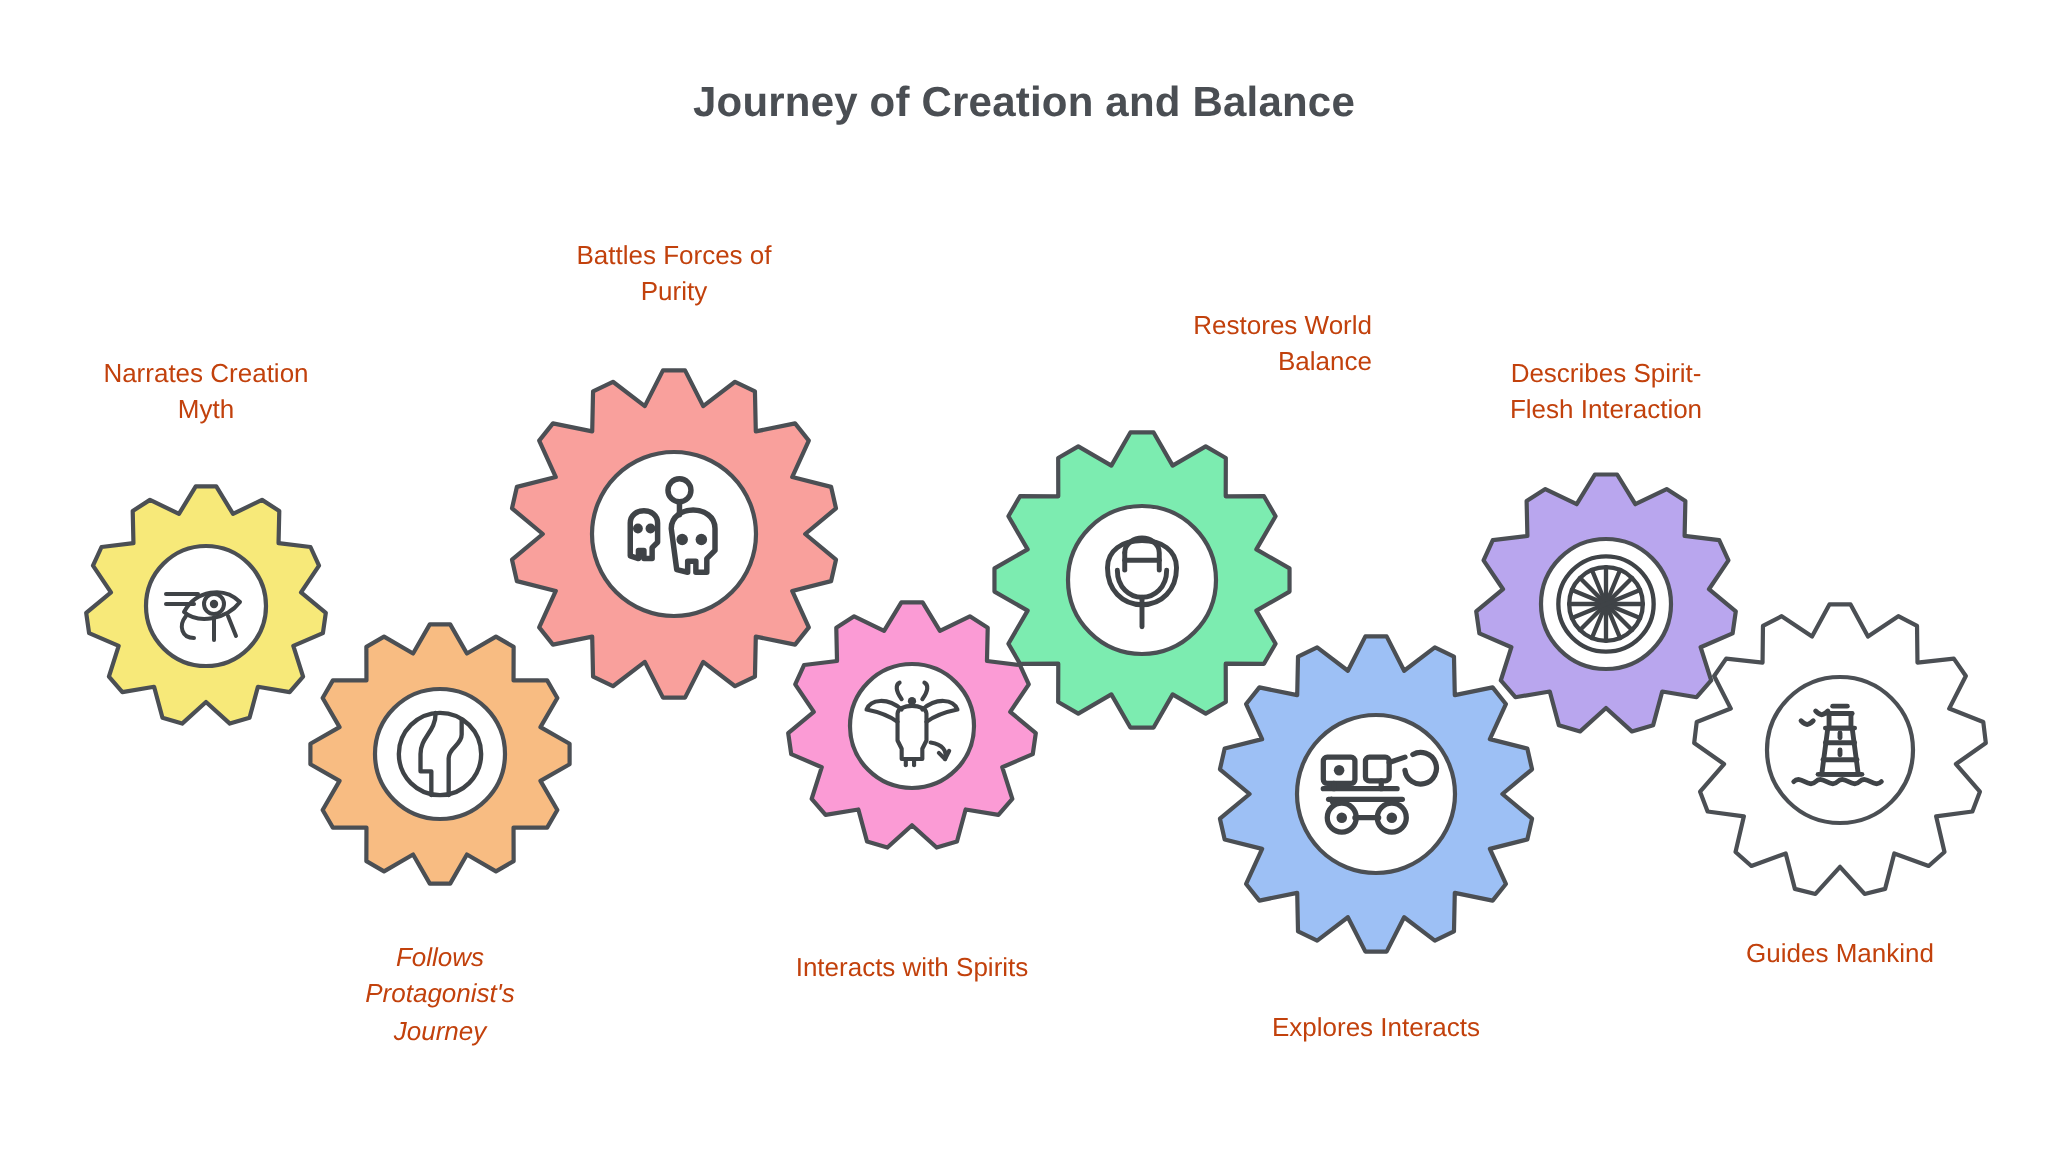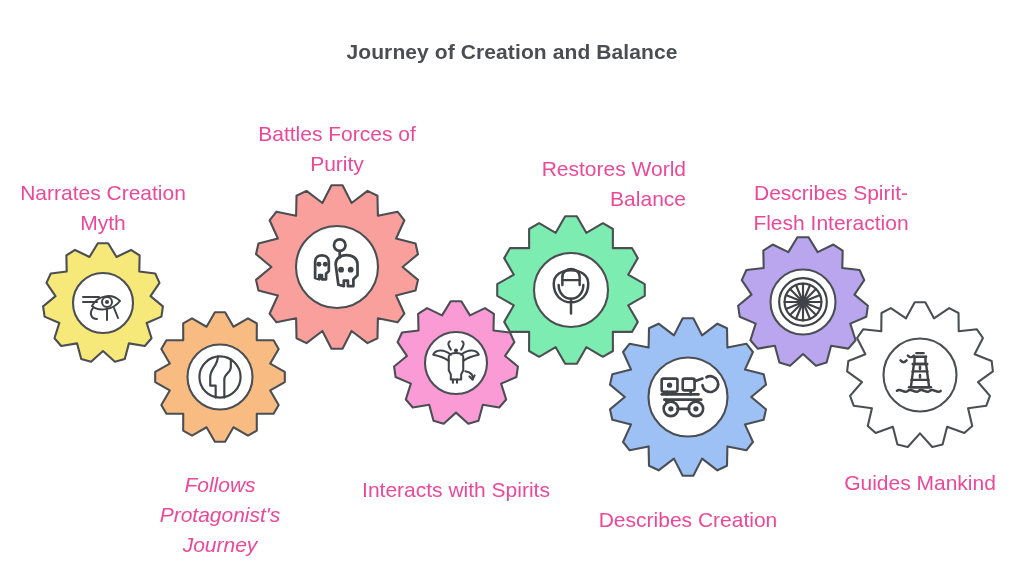--- a/index.html
+++ b/index.html
@@ -35,23 +35,23 @@
   .gear-node {
     position: absolute;
   }
   .gear-svg {
     display: block;
     overflow: visible;
   }
   .gear-label {
     position: absolute;
     text-align: center;
-    font-size: 21px;
+    font-size: 13px;
     line-height: 1.42;
-    color: #ec4899;
+    color: #c2410c;
     white-space: pre-line;
   }
   .gear-outline {
     stroke: #4b4f54;
     stroke-width: 2.1;
     stroke-linejoin: round;
     stroke-linecap: round;
   }
   .hub-circle {
     fill: #ffffff;
@@ -242,18 +242,18 @@
       <div class="gear-label" style="width: 230px; left: -12px; top: 178px;">Narrates Creation
 Myth</div>
       <div class="gear-label" style="width: 230px; left: 105px; top: 470px; font-style: italic;">Follows
 Protagonist's
 Journey</div>
       <div class="gear-label" style="width: 230px; left: 222px; top: 119px;">Battles Forces of
 Purity</div>
       <div class="gear-label" style="width: 230px; left: 341px; top: 447px; margin-top: 28px;">Interacts with Spirits</div>
       <div class="gear-label" style="width: 230px; left: 456px; top: 154px; text-align: right;">Restores World
 Balance</div>
-      <div class="gear-label" style="width: 230px; left: 573px; top: 505px;">Describes Creation</div>
-      <div class="gear-label" style="width: 230px; left: 716px; top: 178px;">Describes Spirit-
+      <div class="gear-label" style="width: 230px; left: 573px; top: 505px;">Explores Interacts</div>
+      <div class="gear-label" style="width: 230px; left: 688px; top: 178px;">Describes Spirit-
 Flesh Interaction</div>
       <div class="gear-label" style="width: 230px; left: 805px; top: 468px;">Guides Mankind</div>
     </div>
 </div>
 
 </body></html>

